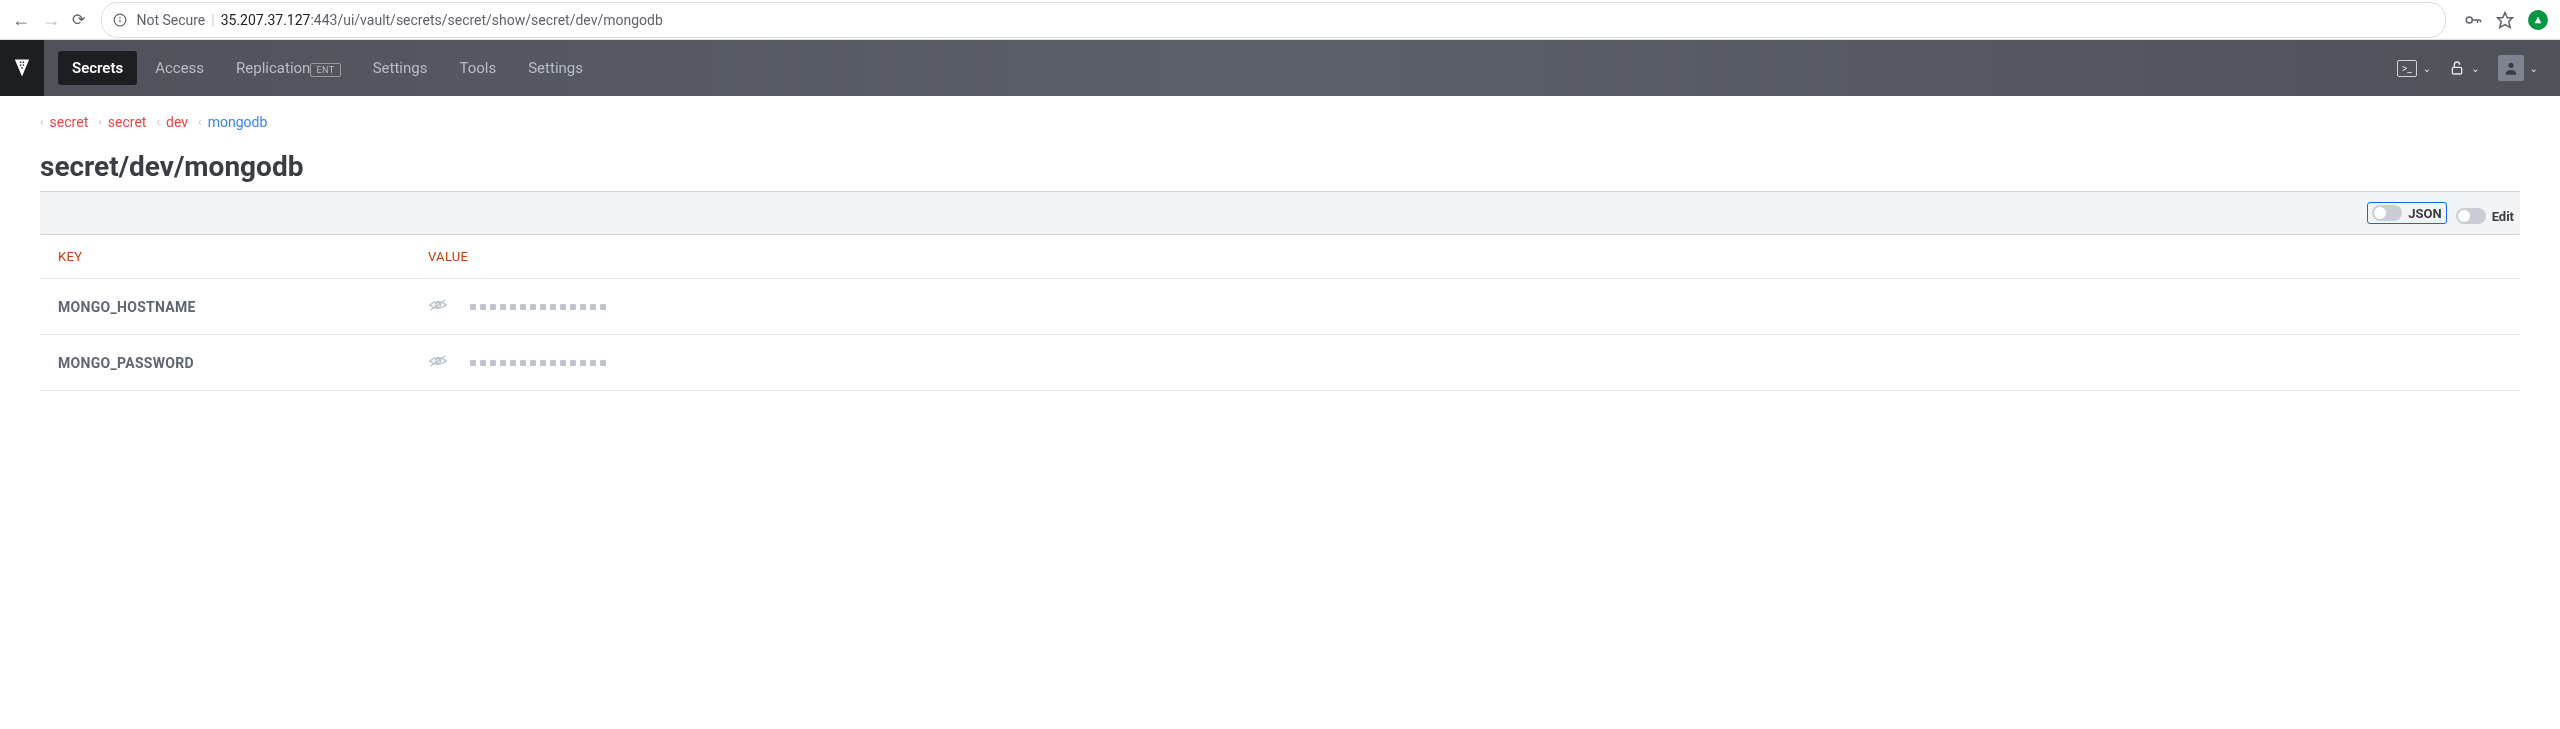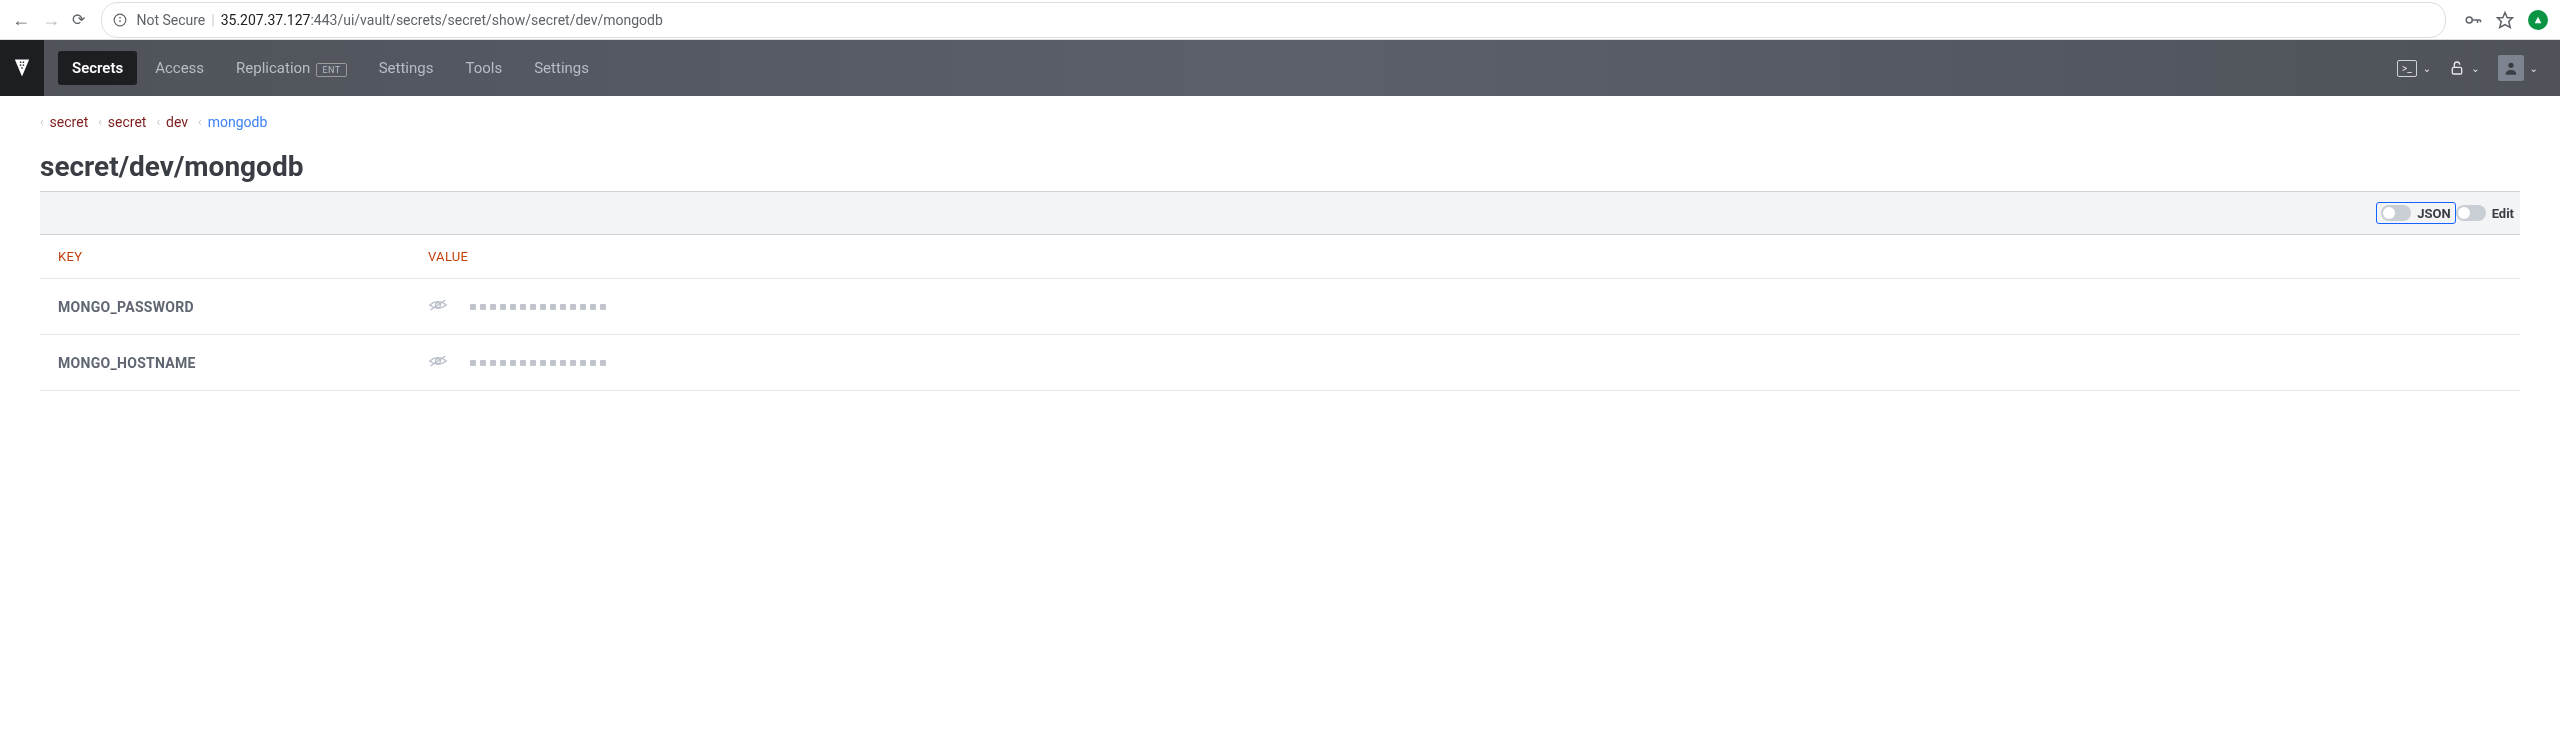--- a/index.html
+++ b/index.html
@@ -14,37 +14,37 @@
     .url-strong{color:#202124}
     .br-right{display:flex;gap:14px;align-items:center;margin-left:10px}
     .br-icon{width:18px;height:18px;color:#5f6368}
     .green-circle{width:20px;height:20px;border-radius:50%;background:#0b9444;display:flex;align-items:center;justify-content:center;color:#fff;font-size:12px}
     
     .header{display:flex;align-items:center;height:56px;background:linear-gradient(90deg,#4f5259 0%,#5c606a 50%,#4f5259 100%);color:#fff}
     .logo{width:44px;height:56px;background:#1c1e21;display:flex;align-items:center;justify-content:center}
     .nav{display:flex;align-items:center;gap:4px;margin-left:14px}
     .nav-item{padding:8px 14px;font-size:15px;color:#b8bcc4;cursor:pointer;border-radius:3px}
     .nav-item.active{background:#1c1e21;color:#fff;font-weight:600}
-    .ent-badge{font-size:9px;padding:1px 5px;border:1px solid #999;border-radius:2px;margin-left:6px;letter-spacing:.5px}
+    .ent-badge{font-size:9px;padding:1px 5px;border:1px solid #999;border-radius:2px;letter-spacing:.5px}
     .header-right{margin-left:auto;display:flex;gap:18px;align-items:center;padding-right:22px}
     .hr-item{display:flex;align-items:center;gap:6px;cursor:pointer;color:#e5e7eb}
     .console-icon{border:1.5px solid #cfd2d8;padding:2px 4px;border-radius:2px;font-size:10px}
     .chev{font-size:10px}
     .avatar{width:26px;height:26px;background:#7e848f;border-radius:2px;display:flex;align-items:center;justify-content:center}
     
     .content{padding:18px 40px}
     .breadcrumb{display:flex;gap:10px;font-size:14px;margin-bottom:20px}
     .bc-item{display:flex;align-items:center;gap:6px}
     .bc-sep{color:#bec5cc;font-size:12px}
-    .bc-link{color:#7f1d1d;cursor:pointer}
+    .bc-link{color:#ef4444;cursor:pointer}
     .bc-current{color:#3b82f6}
     
     .title{font-size:28px;font-weight:700;color:#3a3e44;margin-bottom:8px}
     
-    .toolbar{display:flex;justify-content:flex-end;align-items:center;gap:0;padding:10px 6px;border-top:1px solid #d0d4da;border-bottom:1px solid #d0d4da;background:#f3f4f6}
+    .toolbar{display:flex;justify-content:flex-end;align-items:flex-end;gap:9px;padding:10px 6px;border-top:1px solid #d0d4da;border-bottom:1px solid #d0d4da;background:#f3f4f6}
     .toggle-wrap{display:flex;align-items:center;gap:6px}
     .toggle{width:30px;height:16px;background:#c9cdd4;border-radius:10px;position:relative;cursor:pointer}
     .toggle::after{content:'';position:absolute;width:12px;height:12px;background:#fff;border-radius:50%;top:2px;left:2px}
     .toggle-lbl{font-size:13px;font-weight:700;color:#3a3e44}
     .json-wrap{border:1.5px solid #1563ff;padding:2px 4px;border-radius:3px}
     
     .table{width:100%}
     .thead{display:flex;padding:14px 18px;border-bottom:1px solid #e5e7eb}
     .th{font-size:13px;color:#c2410c;letter-spacing:.3px}
     .th-key{width:370px}
@@ -170,20 +170,48 @@
       <span class="toggle-lbl">Edit</span>
     </div>
   </div>
 
   <div class="table">
     <div class="thead">
       <div class="th th-key">KEY</div>
       <div class="th">VALUE</div>
     </div>
     <div class="tr">
+      <div class="td-key">MONGO_HOSTNAME</div>
+      <div class="td-val">
+        <span class="eye">
+          <svg width="20" height="14" viewBox="0 0 24 16" fill="none" stroke="#b8bec8" stroke-width="1.5">
+              <path d="M2 8 Q12 0 22 8 Q12 16 2 8 Z"></path>
+              <circle cx="12" cy="8" r="3"></circle>
+              <line x1="3" y1="14" x2="21" y2="2"></line>
+            </svg>
+        </span>
+        <div class="masked">
+            <span class="dot"></span>
+            <span class="dot"></span>
+            <span class="dot"></span>
+            <span class="dot"></span>
+            <span class="dot"></span>
+            <span class="dot"></span>
+            <span class="dot"></span>
+            <span class="dot"></span>
+            <span class="dot"></span>
+            <span class="dot"></span>
+            <span class="dot"></span>
+            <span class="dot"></span>
+            <span class="dot"></span>
+            <span class="dot"></span>
+          </div>
+      </div>
+    </div>
+    <div class="tr">
       <div class="td-key">MONGO_PASSWORD</div>
       <div class="td-val">
         <span class="eye">
           <svg width="20" height="14" viewBox="0 0 24 16" fill="none" stroke="#b8bec8" stroke-width="1.5">
               <path d="M2 8 Q12 0 22 8 Q12 16 2 8 Z"></path>
               <circle cx="12" cy="8" r="3"></circle>
               <line x1="3" y1="14" x2="21" y2="2"></line>
             </svg>
         </span>
         <div class="masked">
@@ -197,42 +225,14 @@
             <span class="dot"></span>
             <span class="dot"></span>
             <span class="dot"></span>
             <span class="dot"></span>
             <span class="dot"></span>
             <span class="dot"></span>
             <span class="dot"></span>
           </div>
       </div>
     </div>
-    <div class="tr">
-      <div class="td-key">MONGO_HOSTNAME</div>
-      <div class="td-val">
-        <span class="eye">
-          <svg width="20" height="14" viewBox="0 0 24 16" fill="none" stroke="#b8bec8" stroke-width="1.5">
-              <path d="M2 8 Q12 0 22 8 Q12 16 2 8 Z"></path>
-              <circle cx="12" cy="8" r="3"></circle>
-              <line x1="3" y1="14" x2="21" y2="2"></line>
-            </svg>
-        </span>
-        <div class="masked">
-            <span class="dot"></span>
-            <span class="dot"></span>
-            <span class="dot"></span>
-            <span class="dot"></span>
-            <span class="dot"></span>
-            <span class="dot"></span>
-            <span class="dot"></span>
-            <span class="dot"></span>
-            <span class="dot"></span>
-            <span class="dot"></span>
-            <span class="dot"></span>
-            <span class="dot"></span>
-            <span class="dot"></span>
-            <span class="dot"></span>
-          </div>
-      </div>
-    </div>
   </div>
 </div>
 
 </body></html>

